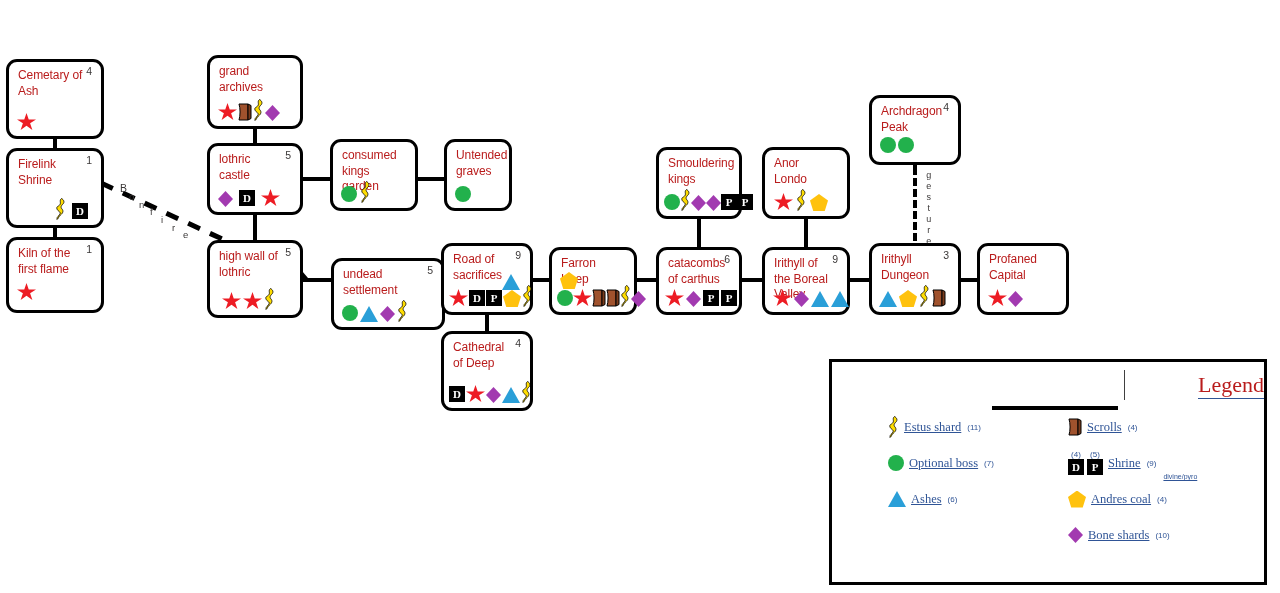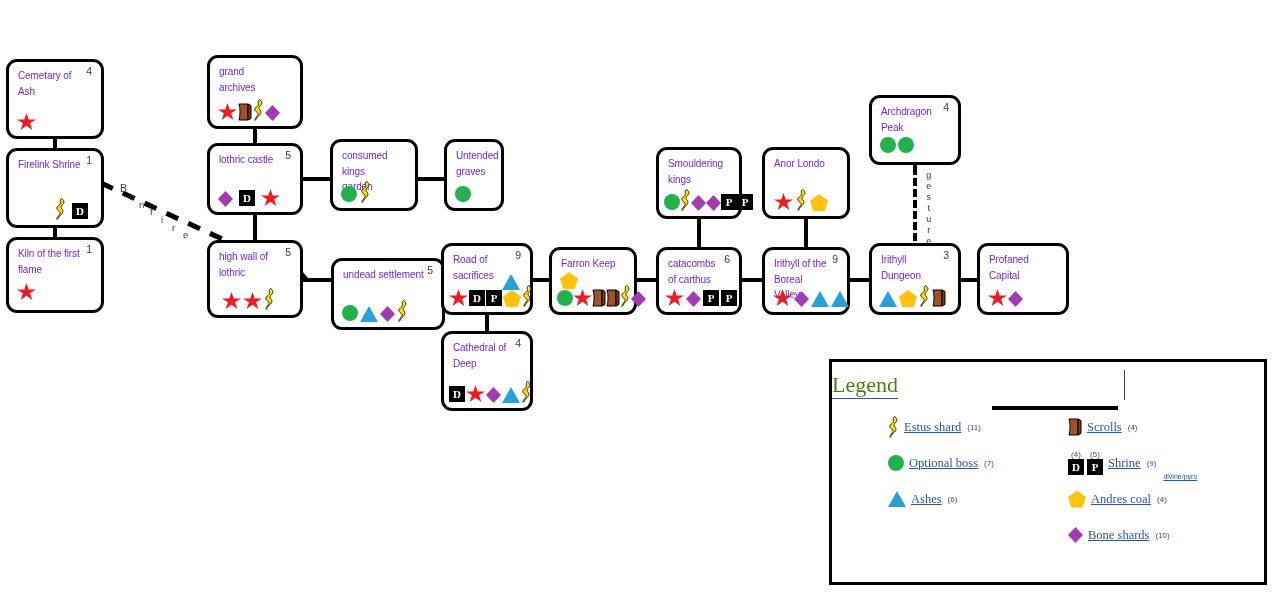--- a/index.html
+++ b/index.html
@@ -15,23 +15,23 @@
     position:absolute;
     background:#ffffff;
     border:3px solid #000000;
     border-radius:11px;
     box-sizing:border-box;
     z-index:5;
   }
   .node-title{
     position:absolute;
     left:9px; top:6px; right:18px;
-    font-size:10px;
+    font-size:12px;
     line-height:15.5px;
-    color:#6d28d9;
+    color:#b91c1c;
     letter-spacing:-0.1px;
   }
   .node-num{
     position:absolute;
     right:9px; top:3px;
     font-size:10.5px;
     color:#3b3838;
   }
   .icons{
     position:absolute;
@@ -132,24 +132,24 @@
     position:absolute;
     left:829px;top:359px;
     width:438px;height:226px;
     border:3px solid #000000;
     background:#ffffff;
     box-sizing:border-box;
     z-index:6;
   }
   #legend-title{
     position:absolute;
-    left:0;right:16px;top:10px;
-    text-align:left;
+    left:0;right:0;top:10px;
+    text-align:right;
     font-size:22px;
-    color:#4d7c0f;
+    color:#b91c1c;
     font-family:"Liberation Serif", serif;
   }
   #legend-title span{
     border-bottom:1px solid #2f5496;
     padding-bottom:1px;
   }
   #legend-underbar{
     position:absolute;
     left:160px;top:44px;width:126px;height:4px;background:#000000;
   }
@@ -320,21 +320,21 @@
   <div class="icons" style="gap:3px;">
       <span class="ic ic-circle"></span>
       <span class="ic ic-estus">
         <svg width="11" height="22" viewBox="0 0 11 22">
           <path d="M6.5 0.5 C4 2.5 6.2 4.5 5 6.5 C3.8 8.5 1 8.2 2 11 C2.9 13.6 6 13.5 5 16 C4.2 18 1.5 18.5 2 21.5 C4 20 3.5 18.5 5.5 17 C7.8 15.3 8.8 13 7 11 C5.2 9 6.5 7.5 8 6 C9.7 4.3 9 1.8 6.5 0.5 Z" fill="#ffdd00" stroke="#000" stroke-width="0.8"></path>
         </svg>
       </span>
     </div>
 </div>
 
-<div class="node" style="left:444px;top:139px;width:60px;height:72px;">
+<div class="node" style="left:444px;top:139px;width:68px;height:72px;">
   <div class="node-title">Untended graves</div>
   <div class="node-num"></div>
   <div class="icons">
       <span class="ic ic-circle"></span>
     </div>
 </div>
 
 <div class="node" style="left:331px;top:243px;width:114px;height:72px;margin-top:15px;">
   <div class="node-title">undead settlement</div>
   <div class="node-num">5</div>

